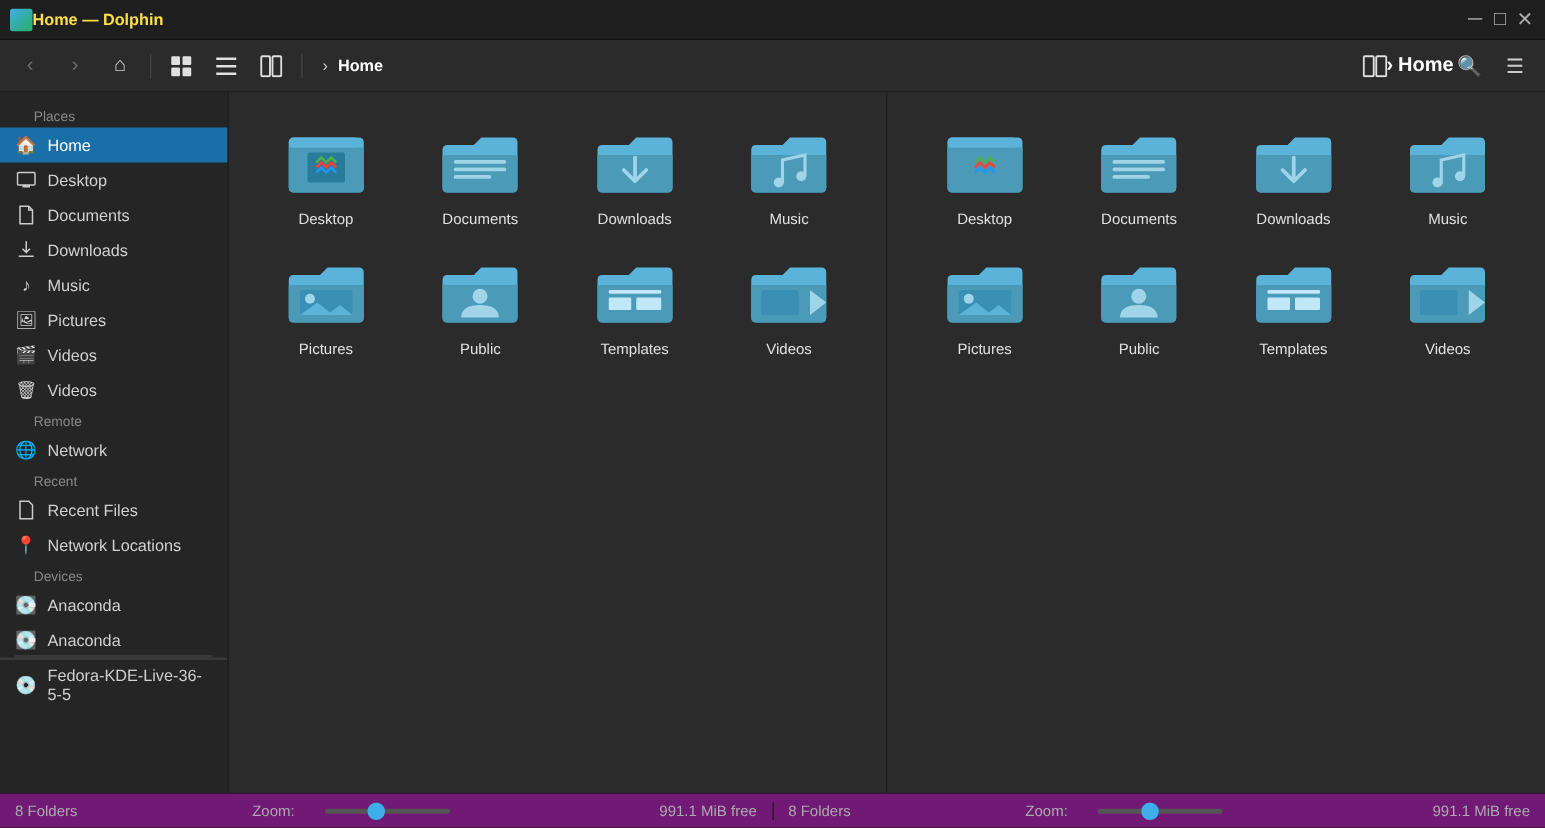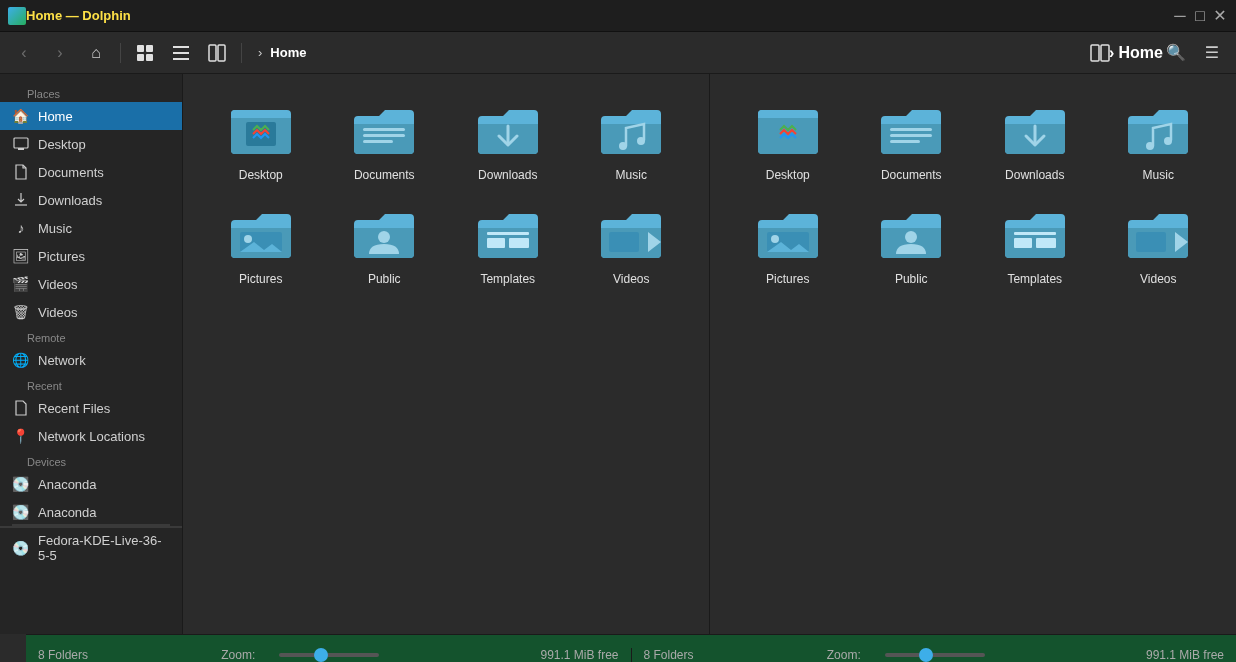--- a/index.html
+++ b/index.html
@@ -162,24 +162,23 @@
       font-size: 12px;
       color: #e0e0e0;
       max-width: 90px;
       word-break: break-word;
     }
 
     
     .statusbar {
       height: 28px;
       display: flex;
-      align-items: flex-end;
-      background: #14532d;
+      align-items: center;
+      background: #701a75;
       border-top: 1px solid #1a1a1a;
-      margin-left: 26px;
     }
     .status-panel {
       flex: 1;
       display: flex; align-items: center;
       padding: 0 12px;
       gap: 12px;
       font-size: 12px;
       color: #aaa;
     }
     .status-panel + .status-panel {

